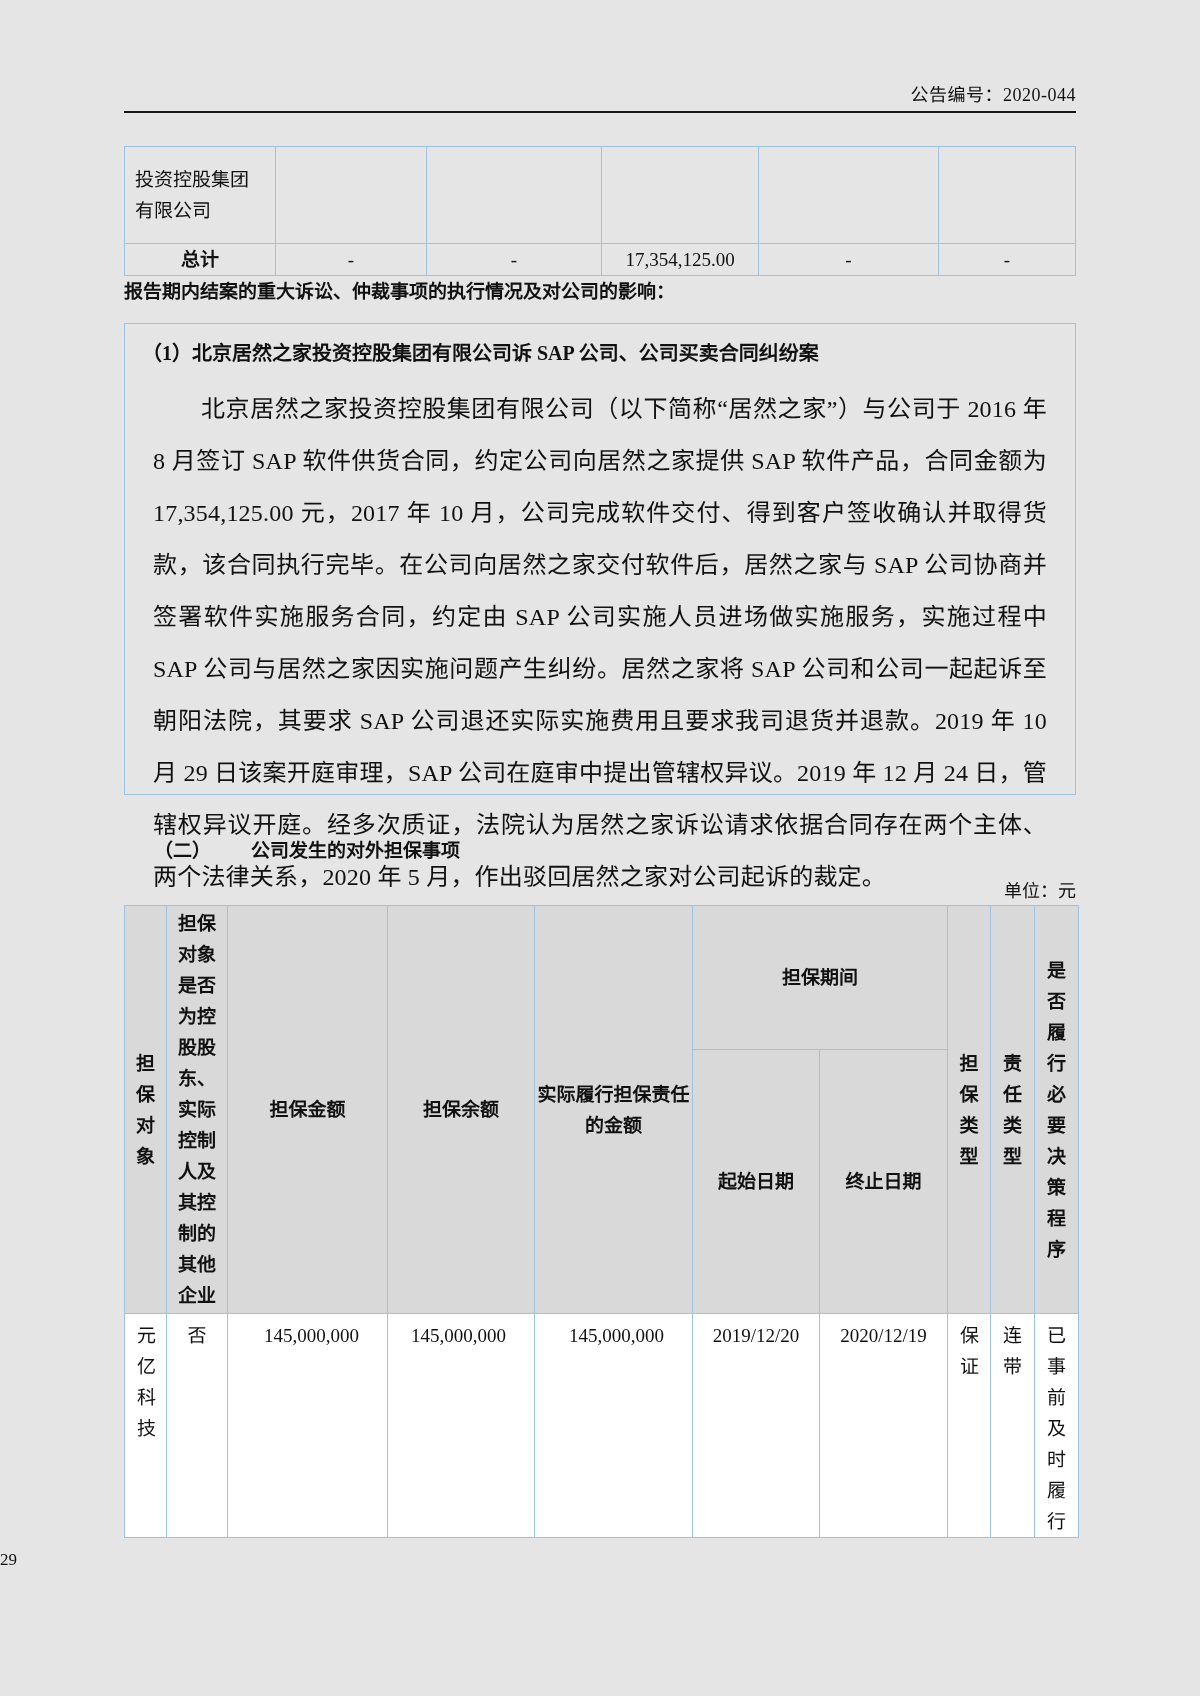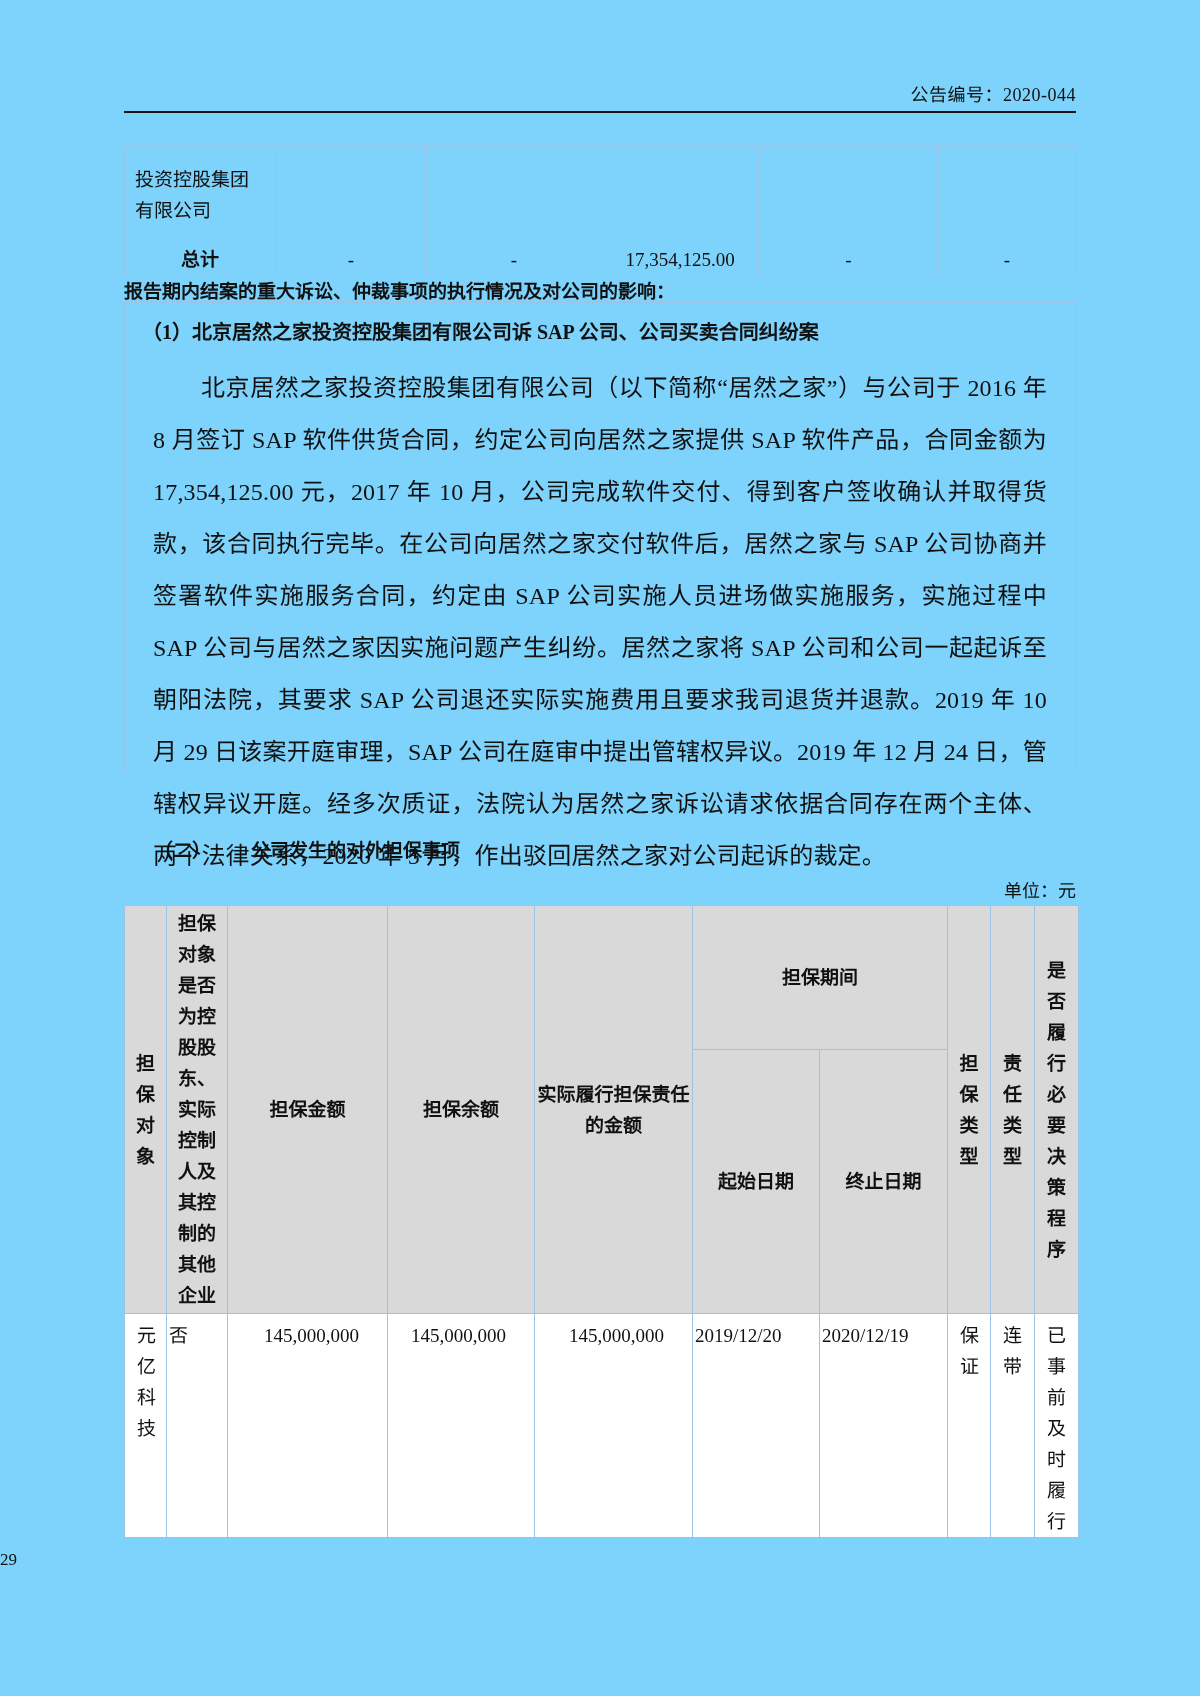--- a/index.html
+++ b/index.html
@@ -1,37 +1,37 @@
 <!DOCTYPE html>
 <html lang="zh-CN"><head>
 <meta charset="utf-8">
 <style>
   html,body{margin:0;padding:0;background:#ffffff;}
   .page{
-    position:relative;width:1200px;height:1696px;background:#7dd3fc;
+    position:relative;width:1200px;height:1696px;background:#e5e5e5;
     font-family:"Liberation Serif","DejaVu Serif",serif;color:#111;
     overflow:hidden;margin:0 auto;
   }
   
   .notice-number{position:absolute;top:80px;right:124px;font-size:18px;letter-spacing:.5px;}
   .header-rule{position:absolute;top:111px;left:124px;width:952px;height:2px;background:#161616;}
   
   table{border-collapse:collapse;table-layout:fixed;}
   td,th{border:1px solid #9CC2E5;overflow:hidden;}
   
   .top-table{position:absolute;top:146px;left:124px;width:951px;font-size:19px;}
   .top-table td{line-height:31px;text-align:center;vertical-align:middle;padding:0;}
   .top-table .name-cell{text-align:left;padding:17px 10px;}
   .top-table .r1{height:62px;}
   .top-table .r2{height:31px;}
   .bold{font-weight:bold;}
   
   .sec1-heading{position:absolute;top:276px;left:124px;font-size:19px;font-weight:bold;}
   .case-box{
-    position:absolute;top:302px;left:124px;width:952px;height:472px;
+    position:absolute;top:323px;left:124px;width:952px;height:472px;
     border:1px solid #9CC2E5;box-sizing:border-box;padding:12px 13px 0 13px;
   }
   .case-title{font-size:20px;font-weight:bold;line-height:30px;margin:2px 0 3px 4px;}
   .case-body{
     font-size:24px;line-height:52px;text-align:justify;text-indent:2em;
     margin:15px;letter-spacing:.2px;
   }
   
   .sec2-heading{position:absolute;top:835px;left:124px;font-size:19px;font-weight:bold;margin-left:30px;}
   .sec2-heading .sec2-title{margin-left:40px;}
@@ -42,21 +42,21 @@
     background:#D9D9D9;font-weight:bold;text-align:center;vertical-align:middle;
     line-height:31px;padding:2px 1px;
   }
   .g-table th.pad-narrow{padding:2px 4px;}
   .g-table th.related-cell{padding:2px 3px;}
   .g-table tr.h1{height:144px;}
   .g-table tr.h2{height:264px;}
   .g-table tr.data-row{height:223px;}
   .g-table td{
     background:#ffffff;vertical-align:top;line-height:31px;
-    padding:6px 2px 0 2px;text-align:left;
+    padding:6px 2px 0 2px;text-align:center;
   }
   .g-table td.stack{padding:6px 12px 0 12px;}
   .g-table td.num{text-align:right;padding-right:28px;}
   
   .page-number{position:absolute;top:1550px;left:0;width:100%;text-align:left;font-size:17px;}
 </style>
 </head>
 <body>
 
 <div class="page">

